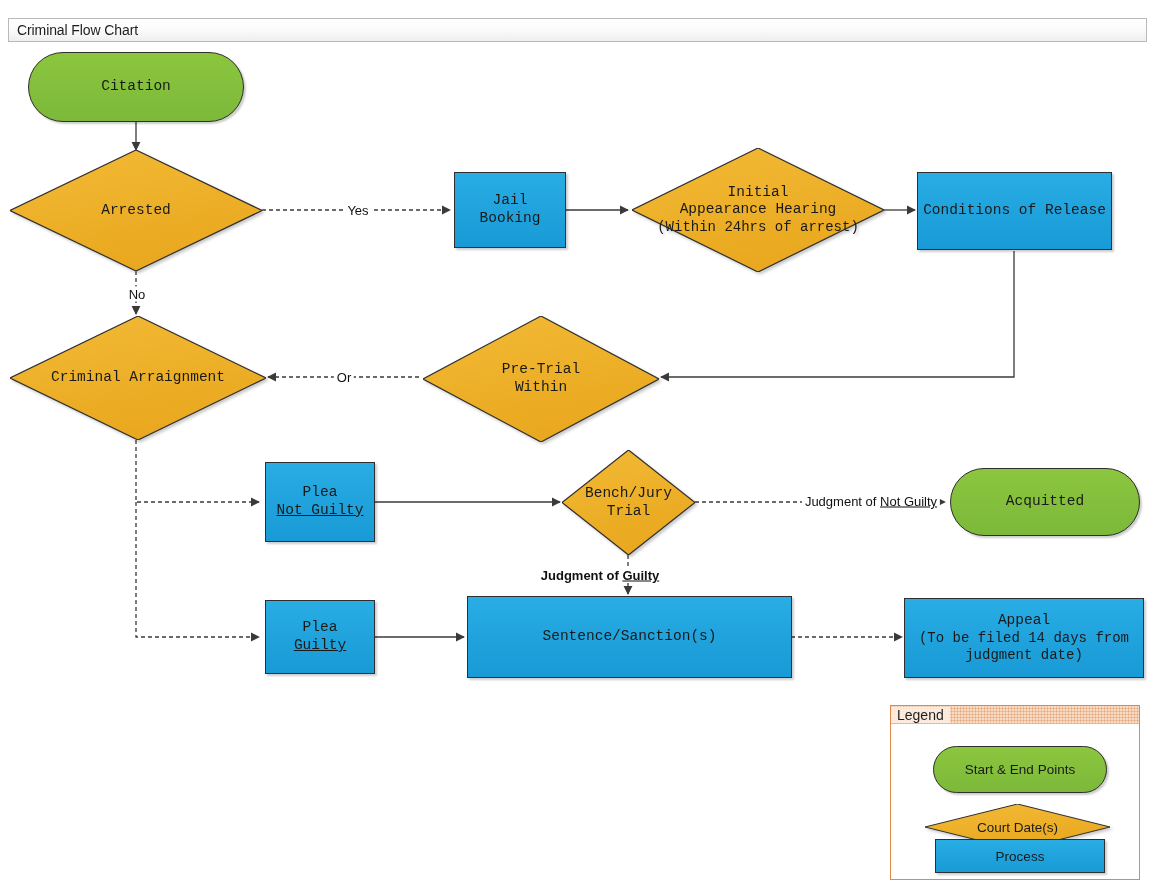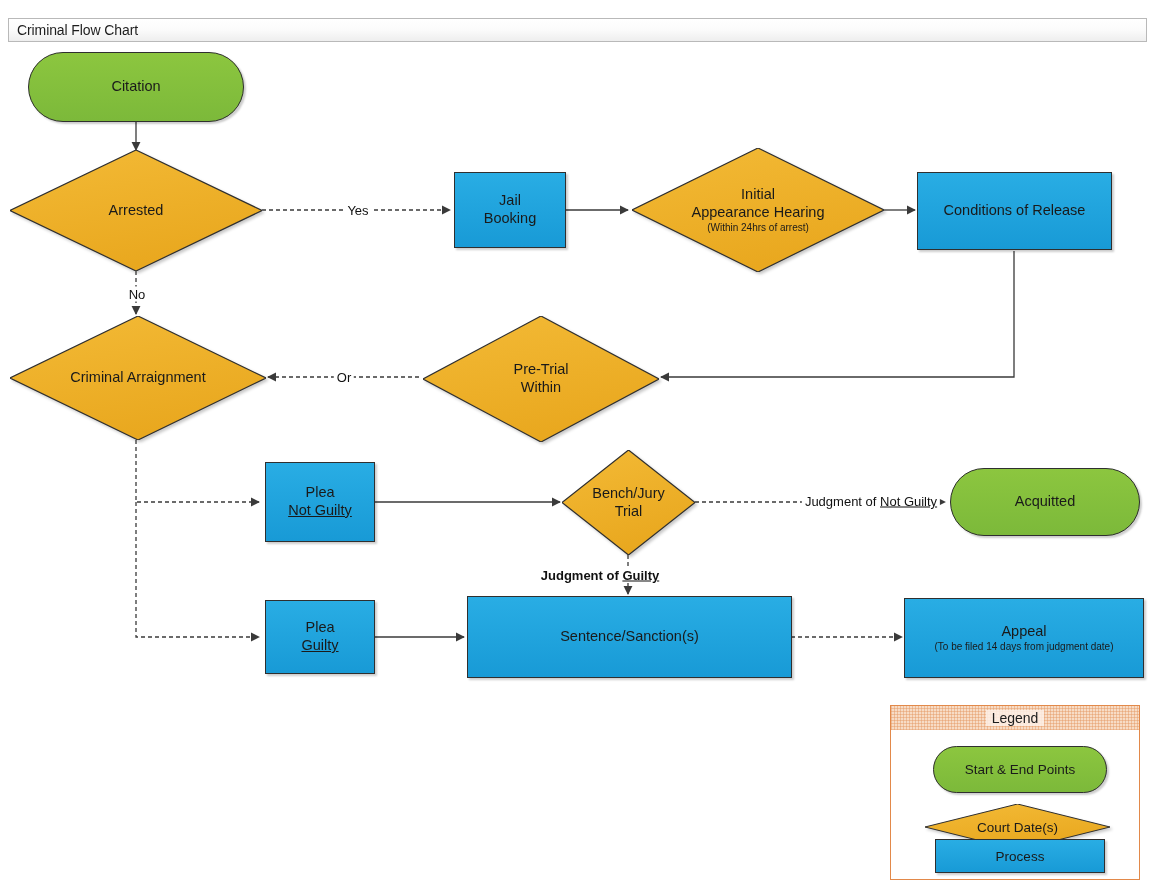--- a/index.html
+++ b/index.html
@@ -24,25 +24,25 @@
   #titlebar .t{font-size:14px;color:#1d1d1d;padding-left:8px;letter-spacing:-0.1px;}
 
   
   #wires{position:absolute;left:0;top:0;width:1155px;height:892px;pointer-events:none;}
 
   
   .node{position:absolute;box-sizing:border-box;}
   .lbl{
     position:absolute;left:0;top:0;width:100%;height:100%;
     display:flex;flex-direction:column;align-items:center;justify-content:center;
-    text-align:center;line-height:1.22;pointer-events:none;
+    text-align:center;line-height:1.22;pointer-events:none;font-family:Liberation Mono, monospace;
   }
   .lbl .l1{font-size:14.5px;}
   .lbl .l2{font-size:14.5px;}
-  .lbl .sub{font-size:10px;}
+  .lbl .sub{font-size:14px;}
   .u{text-decoration:underline;}
 
   
   .term{
     background:linear-gradient(to bottom,#8cc63f 0%,#7cb93a 100%);
     background-color:#84c341;
     border:1px solid #2f2f2f;
     border-radius:38px;
     box-shadow:2px 2px 2px rgba(0,0,0,0.20);
   }
@@ -63,26 +63,26 @@
     background:#ffffff;padding:0 3px;white-space:nowrap;
     transform:translate(-50%,-50%);
   }
 
   
   #legend{
     position:absolute;left:890px;top:705px;width:250px;height:175px;
     border:1px solid #e2894a;background:#ffffff;box-sizing:border-box;
   }
   #legend-head{
-    position:absolute;left:0;top:0;width:100%;height:24px;
+    position:absolute;left:0;top:0;width:100%;height:18px;
     background-color:#f7dcc6;
     background-image:
       repeating-linear-gradient(0deg,rgba(228,150,96,.45) 0 1px,transparent 1px 3px),
       repeating-linear-gradient(90deg,rgba(228,150,96,.45) 0 1px,transparent 1px 3px);
-    display:flex;align-items:center;justify-content:center;
+    display:flex;align-items:center;justify-content:flex-start;
   }
   #legend-head .ht{font-size:14px;color:#1d1d1d;background:rgba(253,240,230,.85);padding:0 6px;}
   .lgitem{position:absolute;}
   .lgitem .lgtxt{
     position:absolute;left:0;top:0;width:100%;height:100%;
     display:flex;align-items:center;justify-content:center;
     font-size:13.5px;text-align:left;pointer-events:none;
   }
 </style>
 </head>

